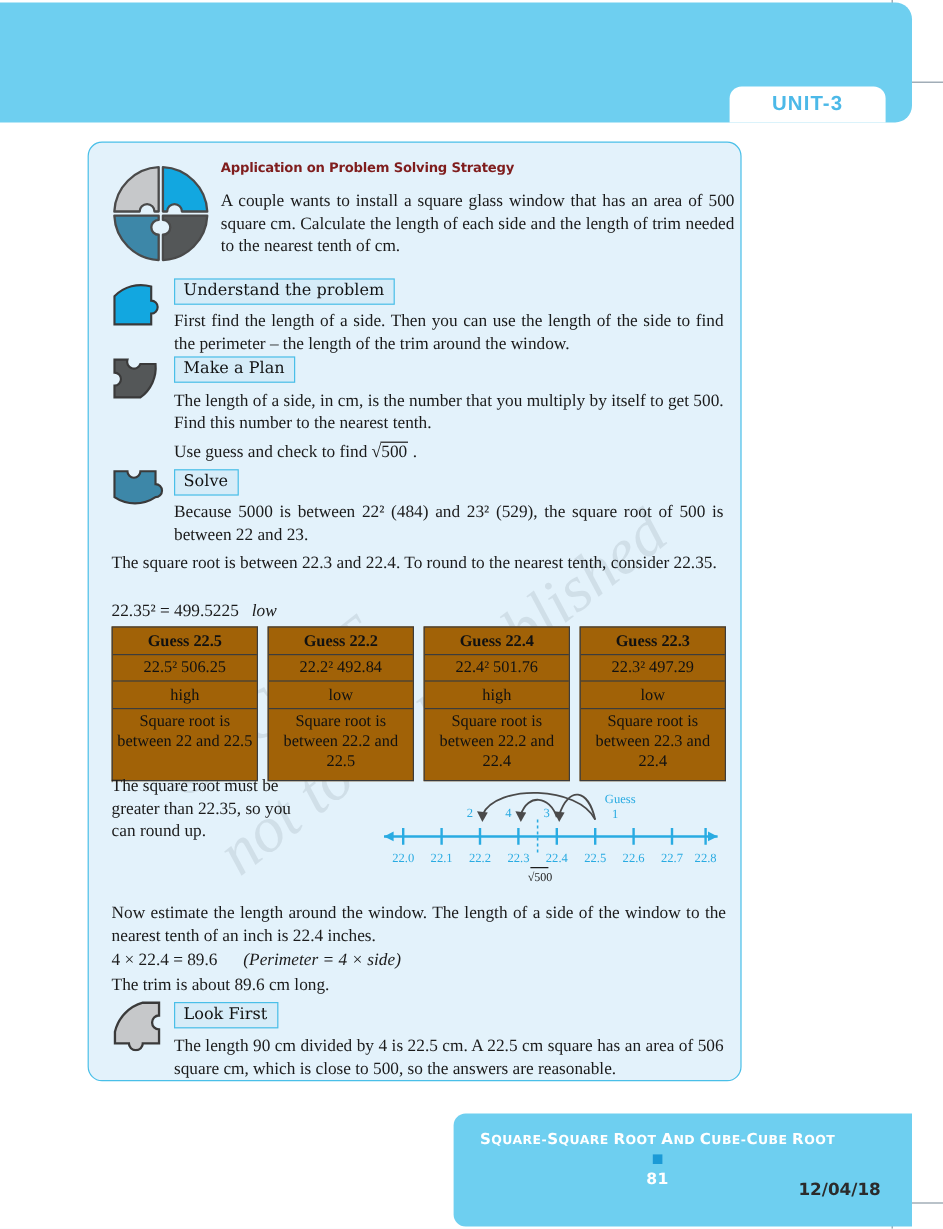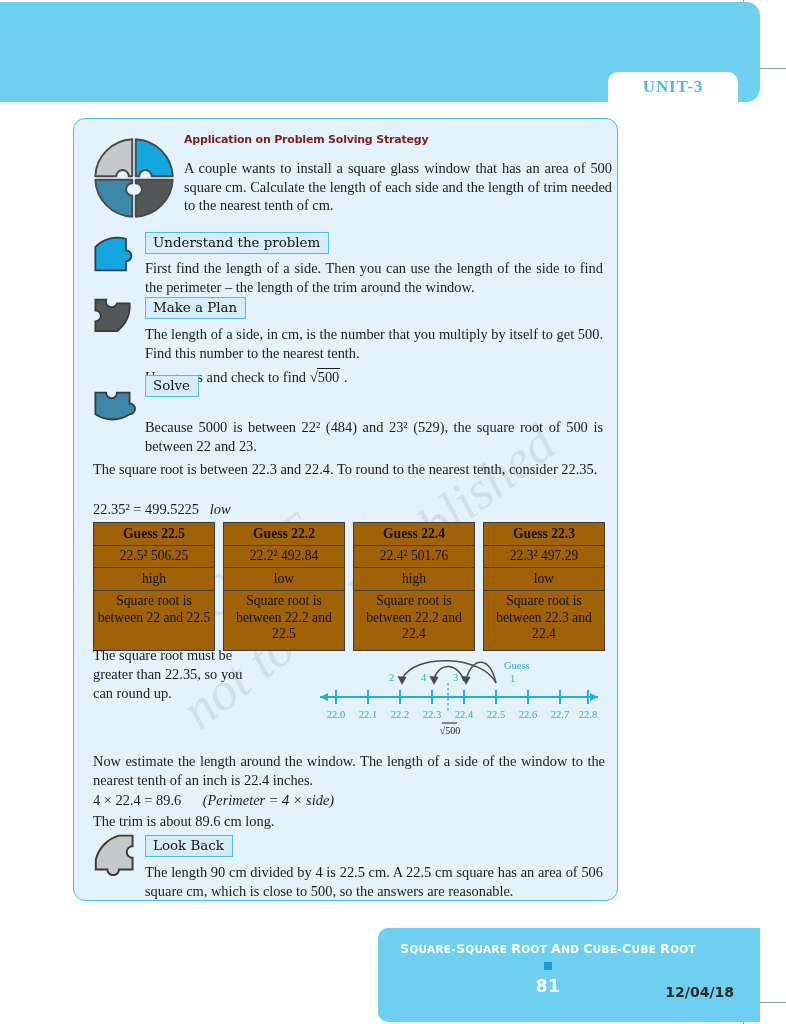--- a/index.html
+++ b/index.html
@@ -12,21 +12,21 @@
   #header-band{
     position:absolute;left:0;top:2px;width:760px;height:100px;
     background:#6ecff0;border-radius:0 14px 14px 0;
   }
   #unit-tab{
     position:absolute;right:22px;bottom:0;width:130px;height:30px;
     background:#ffffff;border-radius:10px 10px 0 0;
     display:flex;align-items:center;justify-content:center;
   }
   #unit-tab span{
-    color:#4cb9e8;font-family:Liberation Serif, serif;font-weight:bold;
+    color:#4cb9e8;font-family:Liberation Sans, sans-serif;font-weight:bold;
     font-size:17px;letter-spacing:.9px;
   }
   
   .crop{position:absolute;background:#8b9aa6;}
   
   #panel{
     position:absolute;left:73px;top:118px;width:545px;height:783px;
     background:#e3f2fb;border:1.6px solid #49bfe8;border-radius:12px;
     box-sizing:border-box;overflow:hidden;
   }
@@ -70,21 +70,21 @@
     position:absolute;left:378px;top:928px;width:382px;height:94px;
     background:#6ecff0;border-radius:10px 0 0 10px;
   }
   #footer-text{
     position:absolute;left:22px;top:13px;
     color:#ffffff;font-family:"DejaVu Sans", sans-serif;font-weight:bold;font-size:10.4px;
     letter-spacing:.35px;display:flex;align-items:center;gap:6px;flex-direction:column;
   }
   #footer-text .cap{font-size:12.6px;}
   #pgsq{display:inline-block;width:8px;height:8px;background:#1b9ad6;}
-  #pgno{font-size:17px;color:#ffffff;}
+  #pgno{font-size:13px;color:#ffffff;}
   #footer-date{
     position:absolute;right:26px;bottom:22px;color:#2b2b2b;
     font-family:"DejaVu Sans", sans-serif;font-size:14px;font-weight:bold;
   }
   .sqrt-wrap{display:inline-block;position:relative;white-space:nowrap;}
   .sqrt-wrap .rad{font-size:1.02em;}
   .sqrt-wrap .num{border-top:1.1px solid #1b1b1b;padding:0 1px 0 1px;margin-left:-1px;}
 </style>
 </head>
 <body>
@@ -129,21 +129,21 @@
   </svg>
   <div class="step-tag" style="left:71px;top:178px;">Make a Plan</div>
   <div class="body-text" style="position:absolute;left:71px;top:206px;width:458px;">The length of a side, in cm, is the number that you multiply by itself to get 500. Find this number to the nearest tenth.</div>
   <div class="body-text" style="position:absolute;left:71px;top:249px;width:458px;">
     <span>Use guess and check to find </span><span class="sqrt-wrap"><span class="rad">√</span><span class="num">500</span></span><span> .</span>
   </div>
 
   <svg class="step-icon" style="left:16px;top:268px;" viewBox="0 0 60 46">
     <path d="M6,6 L18,6 a6,6 0 0 0 12,0 L44,6 L44,18 a6,6 0 0 1 0,12 A34,34 0 0 1 6,30 Z" fill="#3d87a8" stroke="#3a3a3a" stroke-width="2"></path>
   </svg>
-  <div class="step-tag" style="left:71px;top:256px;">Solve</div>
+  <div class="step-tag" style="left:71px;top:272px;">Solve</div>
   <div class="body-text" style="position:absolute;left:71px;top:299px;width:458px;">Because 5000 is between 22² (484) and 23² (529), the square root of 500 is between 22 and 23.</div>
 
   <div class="body-text" style="position:absolute;left:19px;top:341px;width:512px;">The square root is between 22.3 and 22.4. To round to the nearest tenth, consider 22.35.</div>
   <div class="body-text" style="position:absolute;left:19px;top:381px;width:512px;">
     <span>22.35² = 499.5225</span>&nbsp;&nbsp;&nbsp;<span class="ital">low</span>
   </div>
 
   <div id="guess-table">
     <div class="gcol">
       <div class="gcell hdr">Guess 22.5</div>
@@ -229,21 +229,21 @@
 
   <div class="body-text" style="position:absolute;left:19px;top:633px;width:512px;">Now estimate the length around the window. The length of a side of the window to the nearest tenth of an inch is 22.4 inches.</div>
   <div class="body-text" style="position:absolute;left:19px;top:672px;width:512px;">
     <span>4 × 22.4 = 89.6</span>&nbsp;&nbsp;&nbsp;&nbsp;&nbsp;&nbsp;<span class="ital">(Perimeter = 4 × side)</span>
   </div>
   <div class="body-text" style="position:absolute;left:19px;top:693px;width:512px;">The trim is about 89.6 cm long.</div>
 
   <svg class="step-icon" style="left:16px;top:711px;width:58px;height:46px;" viewBox="0 0 60 46">
     <path d="M6,30 A34,34 0 0 1 30,5 L44,5 L44,16 a6,6 0 0 0 0,12 L44,40 L30,40 a6,6 0 0 1 -12,0 L6,40 Z" fill="#c6c8ca" stroke="#3a3a3a" stroke-width="2"></path>
   </svg>
-  <div class="step-tag" style="left:71px;top:716px;">Look Back</div>
+  <div class="step-tag" style="left:71px;top:716px;">Look First</div>
   <div class="body-text" style="position:absolute;left:71px;top:744px;width:458px;">The length 90 cm divided by 4 is 22.5 cm. A 22.5 cm square has an area of 506 square cm, which is close to 500, so the answers are reasonable.</div>
 
 </div>
 
 <div id="footer-band">
   <div id="footer-text">
     <span><span class="cap">S</span><span>Q</span><span>U</span><span>A</span><span>R</span><span>E</span><span>-</span><span class="cap">S</span><span>Q</span><span>U</span><span>A</span><span>R</span><span>E</span><span> </span><span class="cap">R</span><span>O</span><span>O</span><span>T</span><span> </span><span class="cap">A</span><span>N</span><span>D</span><span> </span><span class="cap">C</span><span>U</span><span>B</span><span>E</span><span>-</span><span class="cap">C</span><span>U</span><span>B</span><span>E</span><span> </span><span class="cap">R</span><span>O</span><span>O</span><span>T</span></span>
     <span id="pgsq"></span>
     <span id="pgno">81</span>
   </div>

